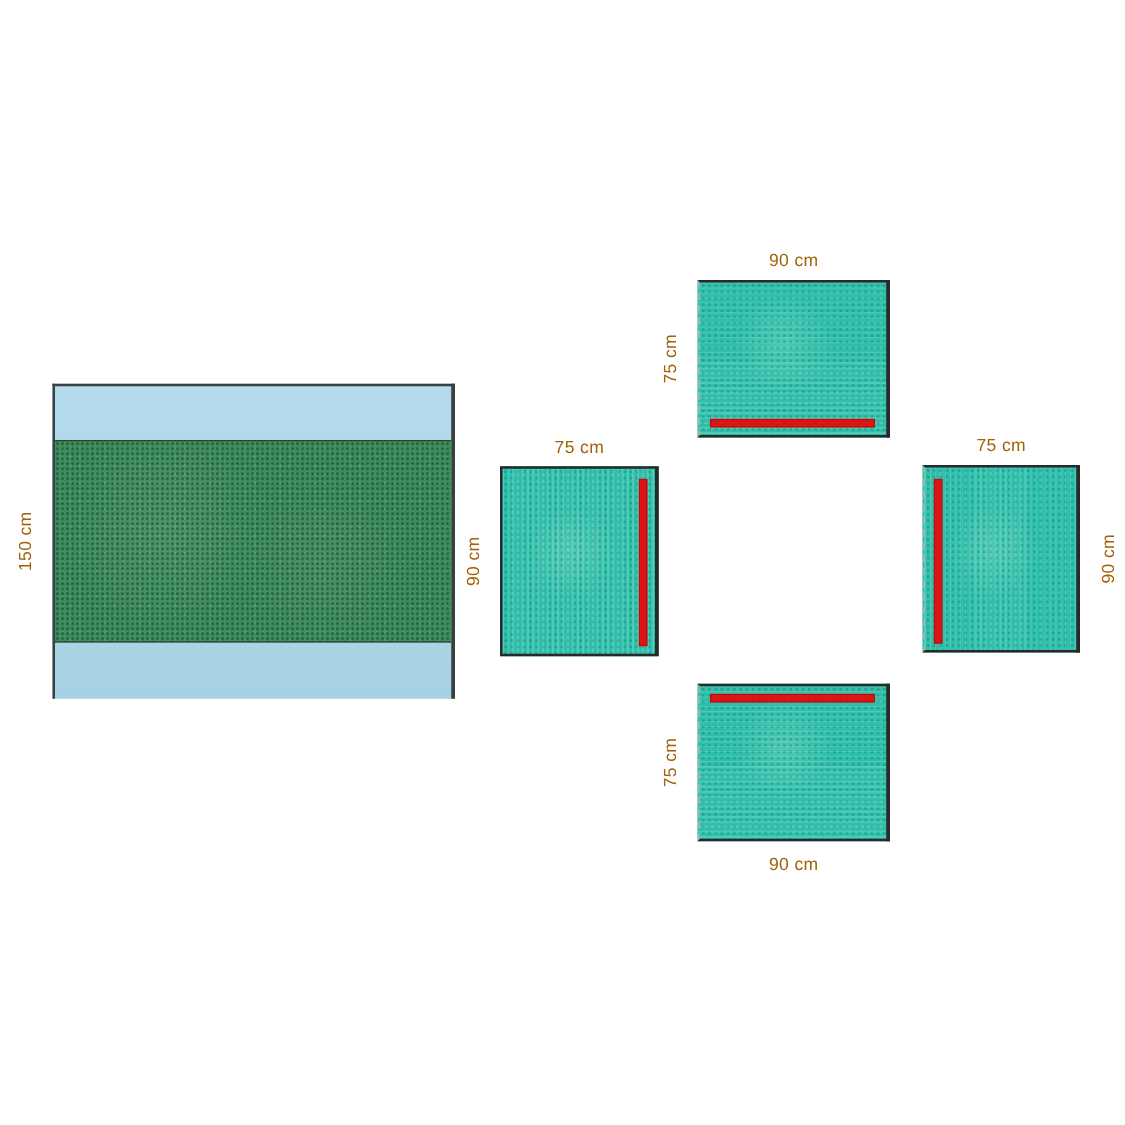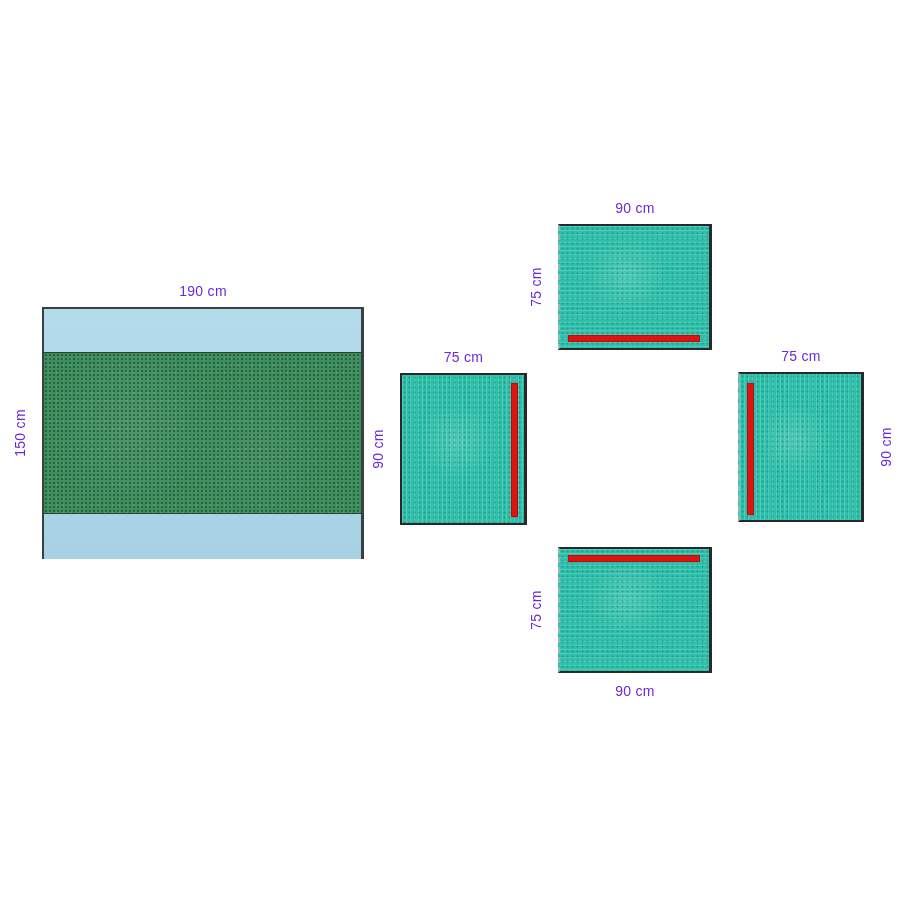--- a/index.html
+++ b/index.html
@@ -20,21 +20,21 @@
     position: absolute;
     inset: 0;
     box-sizing: border-box;
   }
 
   
   .lbl {
     position: absolute;
     font-size: 14px;
     letter-spacing: 0.3px;
-    color: #6d28d9;
+    color: #a16207;
     white-space: nowrap;
   }
   .lbl-top    { top: -24px; left: 0; right: 0; text-align: center; }
   .lbl-bottom { bottom: -26px; left: 0; right: 0; text-align: center; }
   .lbl-left   {
     left: -30px; top: 50%;
     writing-mode: vertical-rl;
     transform: translateY(-50%) rotate(180deg);
   }
   .lbl-right  {
@@ -108,21 +108,20 @@
   .drape-left   { left: 400px; top: 373px; width: 127px; height: 152px; }
   .drape-right  { left: 738px; top: 372px; width: 126px; height: 150px; }
   .drape-bottom { left: 558px; top: 547px; width: 154px; height: 126px; }
 </style>
 </head>
 <body>
 
 <div class="canvas">
 
   <div class="drape drape-large">
-    <div class="lbl lbl-top">190 cm</div>
     <div class="lbl lbl-left">150 cm</div>
     <div class="sheet sheet-large">
       <div class="absorbent-band"></div>
     </div>
   </div>
 
   <div class="drape drape-top">
     <div class="lbl lbl-top">90 cm</div>
     <div class="lbl lbl-left">75 cm</div>
     <div class="sheet sheet-teal tex-h edge-frayed-left">

